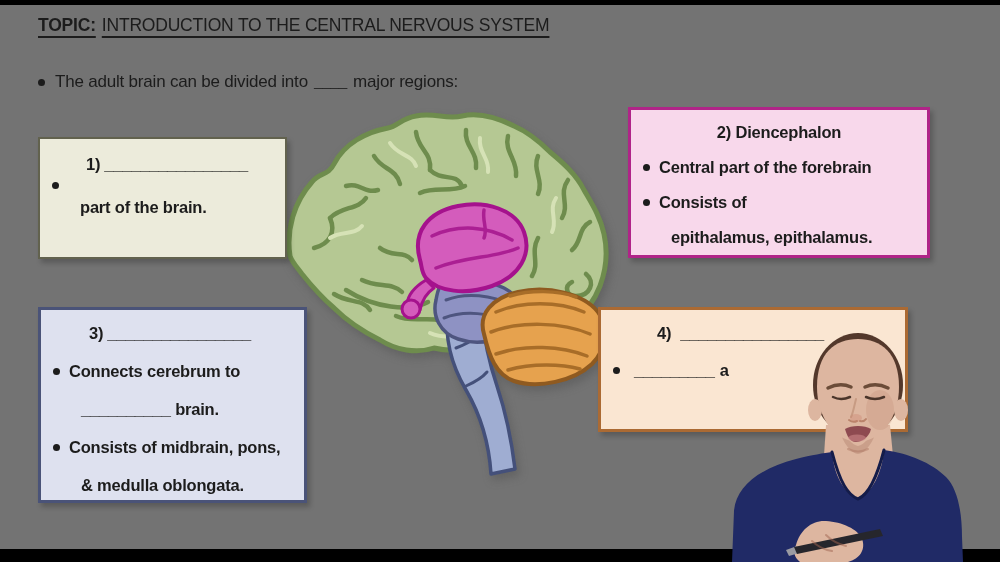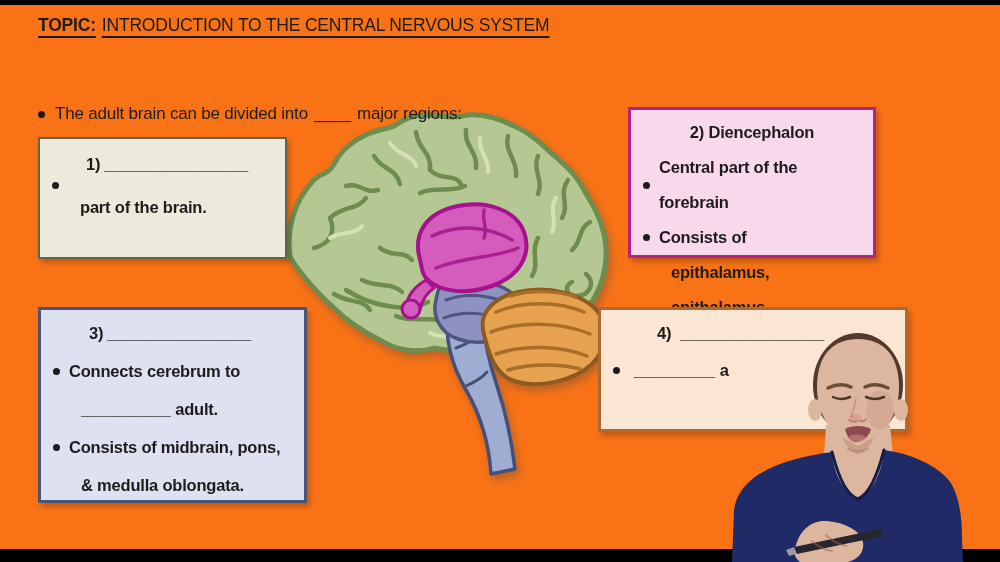--- a/index.html
+++ b/index.html
@@ -1,49 +1,49 @@
 <!DOCTYPE html>
 <html><head>
 <meta charset="utf-8">
 <style>
   html,body { margin:0; padding:0; background:#222; }
   .stage {
-    position:relative; width:1000px; height:562px; background:#f97316;
+    position:relative; width:1000px; height:562px; background:#737373;
     overflow:hidden; font-family:"Liberation Sans", sans-serif; color:#1c1c1c;
   }
   .letterbox { position:absolute; left:0; width:1000px; background:#000; z-index:3; }
   .letterbox.top { top:0; height:5px; }
   .letterbox.bottom { bottom:0; height:13px; }
 
   
   .topic { position:absolute; left:38px; top:15px; font-size:17.5px; letter-spacing:-0.2px; z-index:2; }
   .topic .underlined { text-decoration:underline; text-underline-offset:5px; text-decoration-thickness:1.5px; }
   .topic b { margin-right:6px; }
   .subtitle { position:absolute; left:38px; top:53px; font-size:17px; font-weight:bold; z-index:2;
               text-decoration:underline; text-underline-offset:5px; text-decoration-thickness:1.5px; letter-spacing:-0.2px;}
-  .intro { position:absolute; left:38px; top:104px; font-size:17px; letter-spacing:-0.2px; z-index:2;
+  .intro { position:absolute; left:38px; top:72px; font-size:17px; letter-spacing:-0.2px; z-index:2;
            display:flex; align-items:center; }
   .dot { width:7px; height:7px; border-radius:50%; background:#1c1c1c; margin-right:10px; flex:none; }
   .blank { white-space:nowrap; }
-  .intro .blank { margin:0 6px; }
+  .intro .blank { margin:0 6px;font-family:Liberation Serif, serif; }
 
   
   .box { position:absolute; z-index:2; font-size:16.5px; letter-spacing:-0.2px;
          box-shadow:3px 4px 5px rgba(0,0,0,0.22); box-sizing:border-box; }
   .box .row { display:flex; align-items:baseline; padding:0 12px;font-weight:bold; }
   .box .row .dot { align-self:center; margin-right:9px; }
   .box .cont { padding-left:40px;align-items:center; }
   .box .head { font-weight:bold; }
   .box b { margin-right:4px; }
 
   #box1 { left:38px; top:137px; width:249px; height:122px; border:2px solid; }
   #box1 .row { line-height:36px; } #box1 { padding-top:7px; }
   #box1 .head { padding-left:46px; }
 
-  #box2 { left:628px; top:107px; width:248px; height:151px; border:3px solid; }
+  #box2 { left:628px; top:107px; width:302px; height:151px; border:3px solid; }
   #box2 .row { line-height:35px; } #box2 { padding-top:5px; }
   #box2 .head { text-align:center; display:block; }
 
   #box3 { left:38px; top:307px; width:269px; height:196px; border:3px solid; }
   #box3 .row { line-height:38px; } #box3 { padding-top:4px; }
   #box3 .head { padding-left:48px; }
 
   #box4 { left:598px; top:307px; width:310px; height:125px; border:3px solid; }
   #box4 .row { line-height:37px; } #box4 { padding-top:5px; }
   #box4 .head { padding-left:56px; }
@@ -185,21 +185,21 @@
   <div class="box" id="box3" style="background-color: rgb(222, 225, 239); border-color: rgb(74, 83, 120);">
     <div class="row head">
       <b>3)</b>
       <span class="blank">________________</span>
     </div>
     <div class="row">
       <span class="dot"></span>
       <span>Connects cerebrum to</span>
     </div>
     <div class="row cont">
-      <span class="blank">__________ adult.</span>
+      <span class="blank">__________ brain.</span>
     </div>
     <div class="row">
       <span class="dot"></span>
       <b>Consists of</b>
       <span>midbrain, pons,</span>
     </div>
     <div class="row cont">
       <span>&amp; medulla oblongata.</span>
     </div>
   </div>

